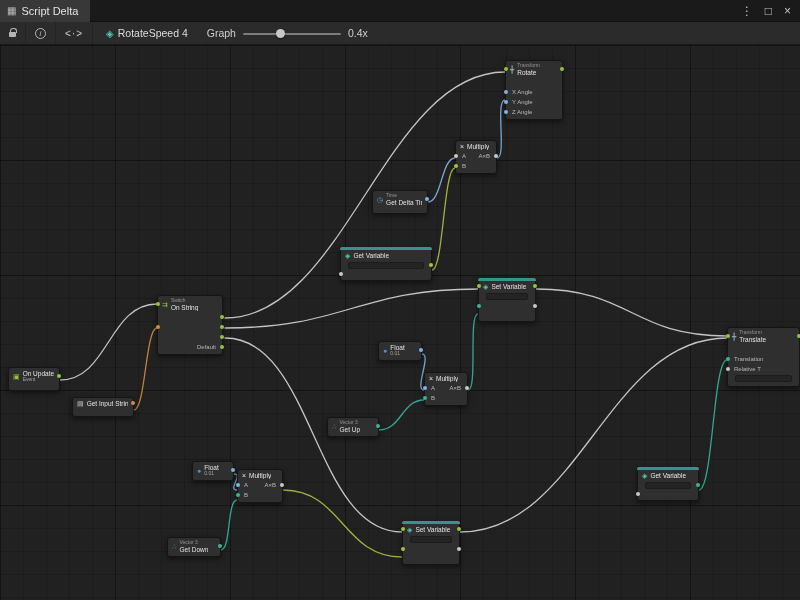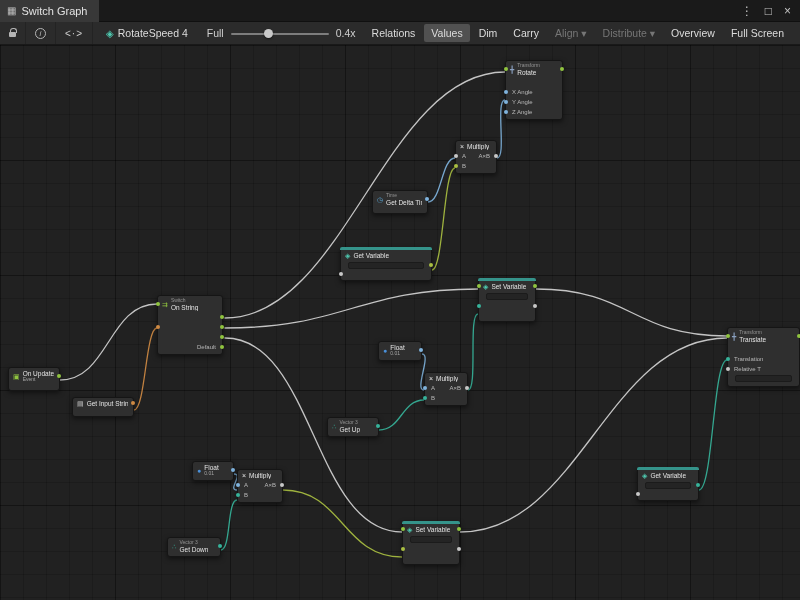--- a/index.html
+++ b/index.html
@@ -72,21 +72,21 @@
   .pdot.r{right:-2px;}
 </style>
 </head>
 <body>
 
 <div class="app">
 
   <div class="titlebar">
     <div class="tab">
       <span class="tab-icon">▦</span>
-      <span>Switch Graph</span>
+      <span>Script Delta</span>
     </div>
     <div class="win-controls">
       <span>⋮</span>
       <span>□</span>
       <span>×</span>
     </div>
   </div>
 
   <div class="toolbar">
     <div class="tb-seg">
@@ -95,36 +95,26 @@
     <div class="tb-seg">
       <span class="info">i</span>
     </div>
     <div class="tb-seg">
       <span class="code-glyph">&lt;·&gt;</span>
     </div>
     <div class="tb-seg graphname">
       <span class="gicon">◈</span>
       <span>RotateSpeed 4</span>
     </div>
-    <span class="zoom-label">Full</span>
+    <span class="zoom-label">Graph</span>
     <div class="slider">
       <div class="slider-track"></div>
       <div class="slider-thumb" id="zoom-thumb" style="left: 34%;"></div>
     </div>
     <span class="zoom-value">0.4x</span>
-    <div class="tb-buttons" id="tb-buttons">
-        <div class="tb-btn normal">Relations</div>
-        <div class="tb-btn active">Values</div>
-        <div class="tb-btn normal">Dim</div>
-        <div class="tb-btn normal">Carry</div>
-        <div class="tb-btn disabled">Align ▾</div>
-        <div class="tb-btn disabled">Distribute ▾</div>
-        <div class="tb-btn normal">Overview</div>
-        <div class="tb-btn normal">Full Screen</div>
-      </div>
   </div>
 
   <div class="canvas">
     <svg class="edges" id="edges">
         <path d="M 60 335 C 108.5 335, 108.5 259, 157 259" stroke="#d2d2d2" stroke-width="1.3" fill="none" stroke-linecap="round" opacity="0.92"></path>
         <path d="M 134 365 C 145.5 365, 145.5 283, 157 283" stroke="#cf8a43" stroke-width="1.3" fill="none" stroke-linecap="round" opacity="0.92"></path>
         <path d="M 225 273 C 345 273, 385 27, 505 27" stroke="#d2d2d2" stroke-width="1.3" fill="none" stroke-linecap="round" opacity="0.92"></path>
         <path d="M 225 283 C 345 283, 358 244, 478 244" stroke="#d2d2d2" stroke-width="1.3" fill="none" stroke-linecap="round" opacity="0.92"></path>
         <path d="M 225 293 C 313.5 293, 313.5 487, 402 487" stroke="#d2d2d2" stroke-width="1.3" fill="none" stroke-linecap="round" opacity="0.92"></path>
         <path d="M 432 225 C 443.5 225, 443.5 123, 455 123" stroke="#a9bf41" stroke-width="1.3" fill="none" stroke-linecap="round" opacity="0.92"></path>

